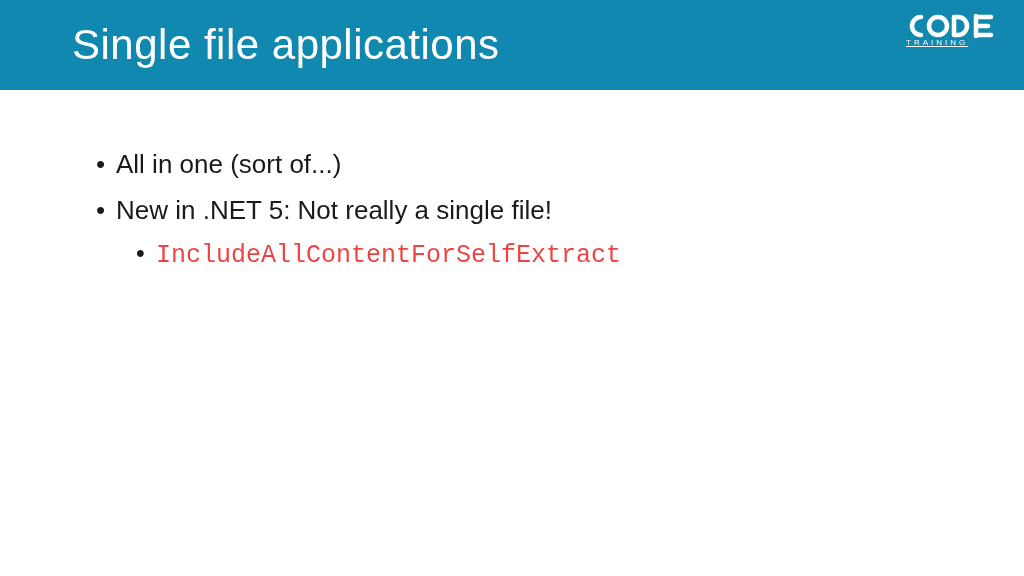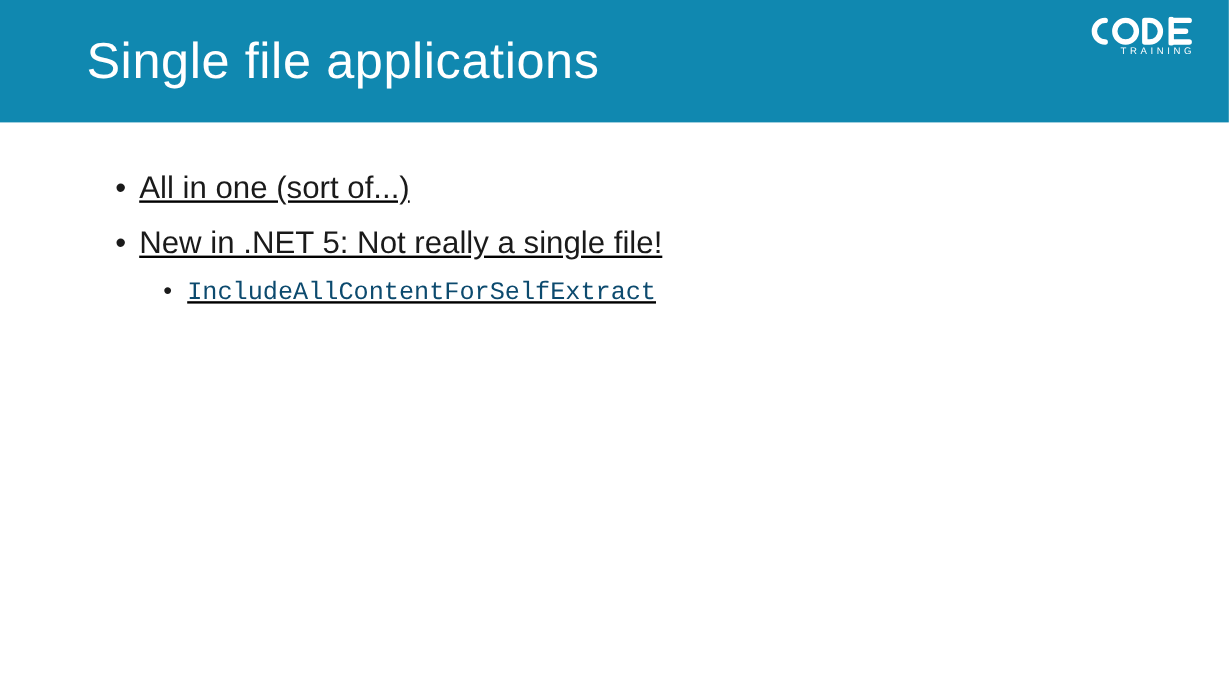--- a/index.html
+++ b/index.html
@@ -5,21 +5,21 @@
     * { margin: 0; padding: 0; box-sizing: border-box; }
     body {
       width: 1024px;
       height: 576px;
       font-family: 'Segoe UI', 'Segoe UI Light', -apple-system, sans-serif;
       background: #ffffff;
       overflow: hidden;
     }
     .header {
       background: #1088b0;
-      height: 102px;
+      height: 90px;
       position: relative;
       display: flex;
       align-items: center;
       padding-left: 72px;
       padding-right: 30px;
     }
     .title {
       color: #ffffff;
       font-size: 42px;
       font-weight: 300;
@@ -39,45 +39,45 @@
       line-height: 1;
       font-family: Arial, sans-serif;
     }
     .logo-main svg { display: block; }
     .logo-sub {
       color: #ffffff;
       font-size: 8px;
       letter-spacing: 3px;
       font-weight: 400;
       margin-top: 0px;
-      text-align: right;
+      text-align: left;
+      text-decoration: underline;
     }
     .content {
-      padding: 34px 60px 20px 96px;
-      text-decoration: underline;
+      padding: 54px 60px 20px 96px;
     }
     .bullet-l1 {
       font-size: 26px;
       color: #1a1a1a;
       font-weight: 400;
       line-height: 1.55;
       position: relative;
       padding-left: 20px;
       margin-bottom: 6px;
     }
     .bullet-l1::before {
       content: "•";
       position: absolute;
       left: 0;
       top: 0;
       color: #1a1a1a;
     }
     .bullet-l2 {
-      font-size: 21px;
-      color: #0c4a6e;
+      font-size: 25px;
+      color: #ef4444;
       font-family: 'Consolas', 'Courier New', monospace;
       line-height: 1.5;
       position: relative;
       padding-left: 20px;
       margin-left: 40px;
       margin-top: 2px;
       margin-bottom: 8px;
     }
     .bullet-l2::before {
       content: "•";

